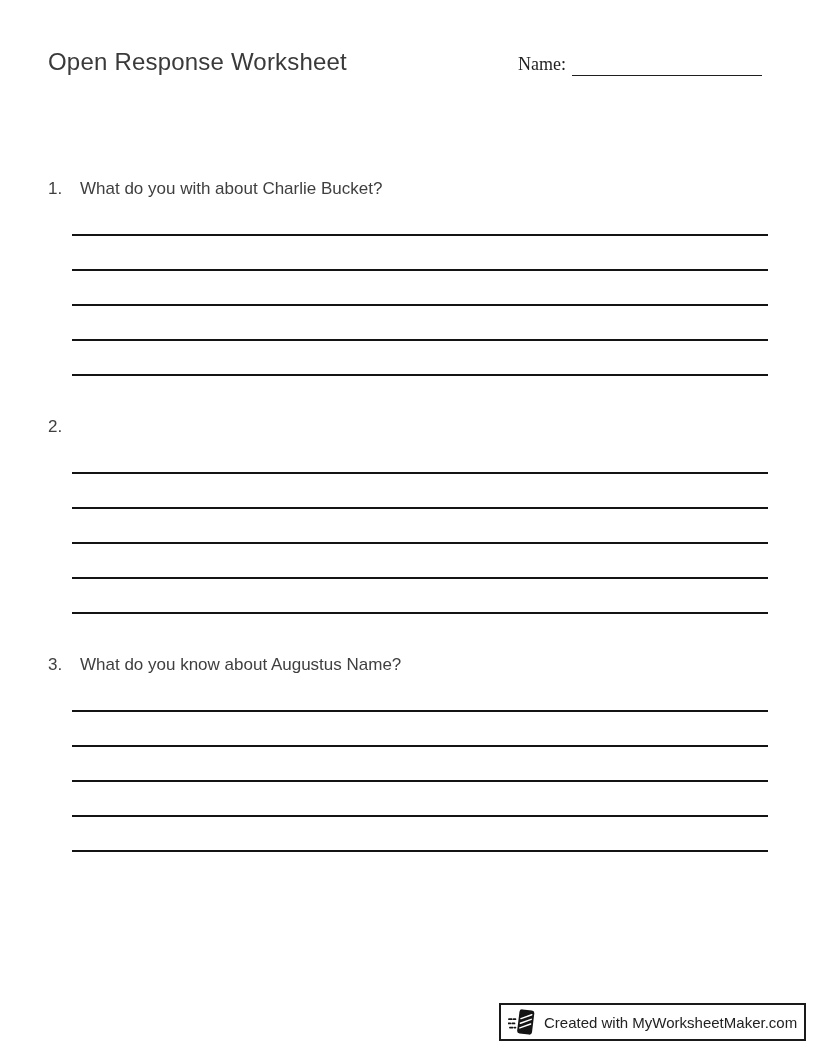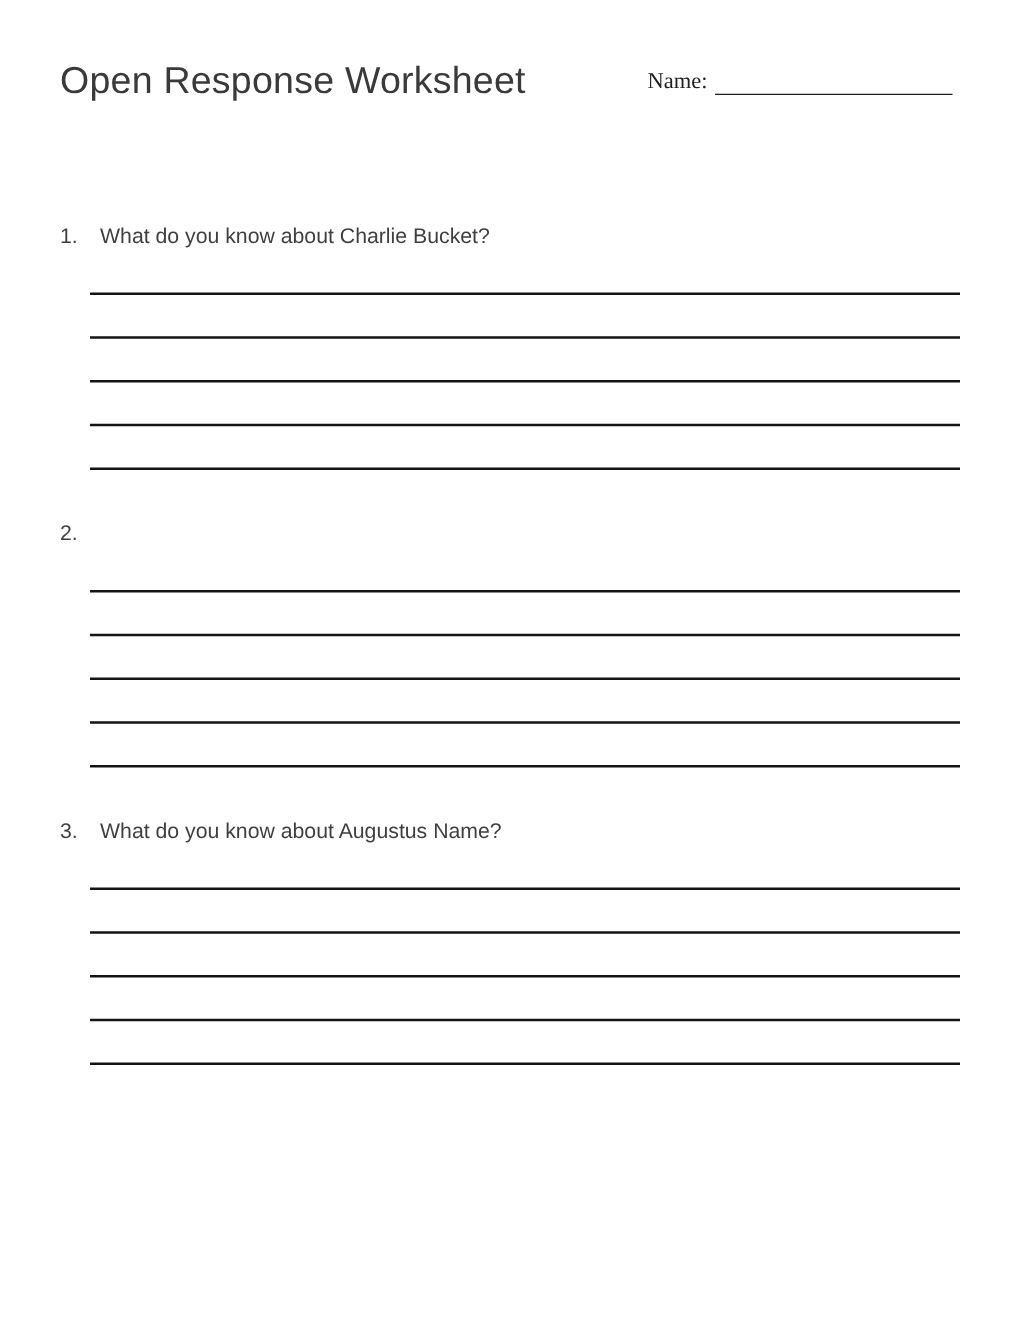--- a/index.html
+++ b/index.html
@@ -9,21 +9,21 @@
     width:816px;
     height:1056px;
     background:#ffffff;
     font-family:"Liberation Sans", sans-serif;
     overflow:hidden;
   }
   .page-title {
     position:absolute;
     left:48px;
     top:48px;
-    font-size:30px;
+    font-size:24px;
     font-weight:400;
     color:#3a3a3a;
     letter-spacing:0.2px;
     white-space:nowrap;
   }
   .name-field {
     position:absolute;
     left:518px;
     top:52px;
     display:flex;
@@ -92,21 +92,21 @@
   <div class="page-title">Open Response Worksheet</div>
 
   <div class="name-field">
     <span class="name-label">Name:</span>
     <span class="name-blank-line"></span>
   </div>
 
   <div class="question-block qb-1">
     <div class="question-row">
       <span class="question-number">1.</span>
-      <span class="question-text">What do you know about Charlie Bucket?</span>
+      <span class="question-text">What do you with about Charlie Bucket?</span>
     </div>
     <div class="answer-lines">
       <div class="answer-line"></div>
       <div class="answer-line"></div>
       <div class="answer-line"></div>
       <div class="answer-line"></div>
       <div class="answer-line"></div>
     </div>
   </div>
 
@@ -130,14 +130,34 @@
     </div>
     <div class="answer-lines">
       <div class="answer-line"></div>
       <div class="answer-line"></div>
       <div class="answer-line"></div>
       <div class="answer-line"></div>
       <div class="answer-line"></div>
     </div>
   </div>
 
+  <div class="footer-badge">
+    <span class="footer-icon">
+      <svg width="28" height="28" viewBox="0 0 30 30" aria-hidden="true">
+        <g stroke="#141414" stroke-width="1.8" stroke-linecap="round">
+          <line x1="1" y1="12" x2="8" y2="12" stroke-dasharray="3 2"></line>
+          <line x1="0" y1="16.5" x2="7" y2="16.5" stroke-dasharray="2.5 2"></line>
+          <line x1="2" y1="21" x2="8" y2="21" stroke-dasharray="3 2"></line>
+        </g>
+        <g transform="rotate(7 19 15)">
+          <rect x="11" y="2" width="16" height="26" rx="3" fill="#141414"></rect>
+          <g stroke="#ffffff" stroke-width="1.6" stroke-linecap="round">
+            <line x1="13.5" y1="12" x2="24.5" y2="6.5"></line>
+            <line x1="13.5" y1="17" x2="24.5" y2="11.5"></line>
+            <line x1="13.5" y1="22" x2="24.5" y2="16.5"></line>
+          </g>
+        </g>
+      </svg>
+    </span>
+    <span class="footer-text">Created with MyWorksheetMaker.com</span>
+  </div>
 
 </div>
 
 </body></html>

